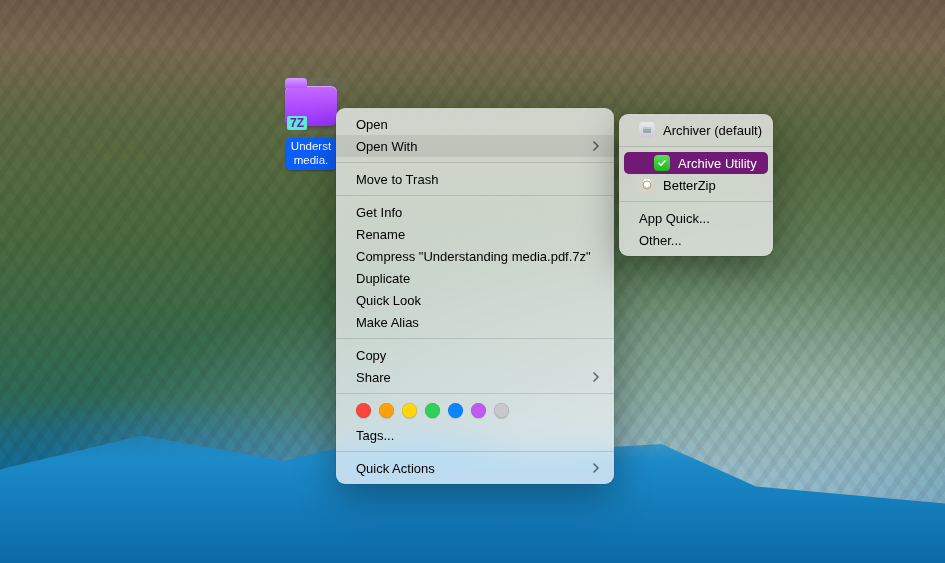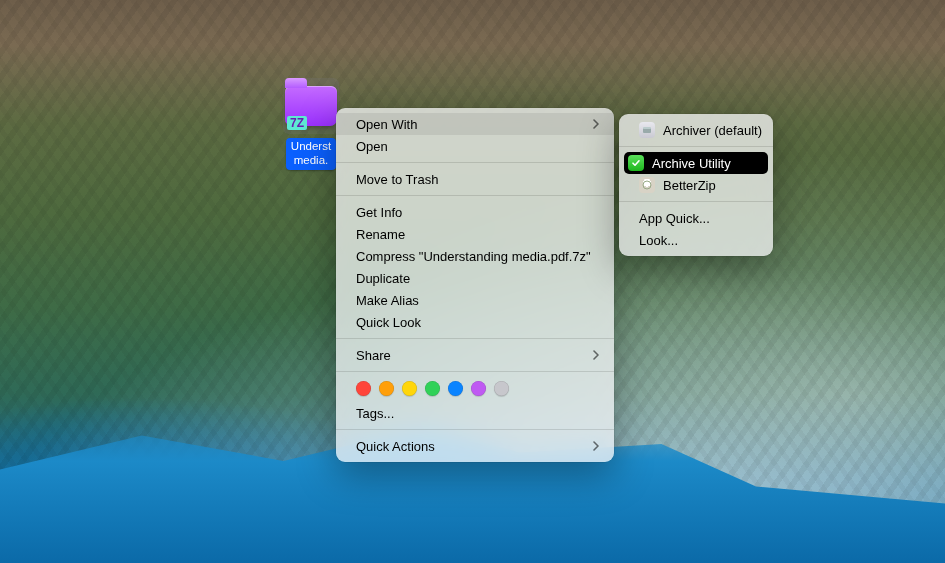--- a/index.html
+++ b/index.html
@@ -35,21 +35,21 @@
   .filename{display:inline-block;max-width:78px;padding:1px 5px 2px;border-radius:4px;font-size:11.5px;line-height:1.25;
     color:#fff;background:#0a60ff;box-shadow:0 1px 2px rgba(0,0,0,.3);}
 
   
   .menu{position:absolute;border-radius:9px;padding:5px 0;
     background:rgba(242,242,245,0.78);box-shadow:0 12px 38px rgba(0,0,0,.35),0 0 0 .5px rgba(0,0,0,.12);
     backdrop-filter:blur(12px) saturate(140%);-webkit-backdrop-filter:blur(12px) saturate(140%);}
   .menu .item{position:relative;display:flex;align-items:center;gap:8px;height:22px;padding:0 14px 0 20px;
     white-space:nowrap;cursor:default;}
   .menu .item.hover{background:rgba(0,0,0,0.07);}
-  .menu .item.selected{background:#000000;color:#fff;border-radius:5px;margin:0 5px;padding:0 9px 0 4px;}
+  .menu .item.selected{background:#701a75;color:#fff;border-radius:5px;margin:0 5px;padding:0 9px 0 30px;}
   .menu .item .label{flex:1;}
   .menu .sep{height:1px;margin:5px 0;background:rgba(0,0,0,0.12);}
   .chevron{margin-left:auto;}
   .chevron svg{display:block;}
   .appicon{width:16px;height:16px;border-radius:4px;display:inline-flex;align-items:center;justify-content:center;flex:none;}
   .appicon.archiver{background:linear-gradient(180deg,#e8e8ee,#c9c9d2);}
   .appicon.archiveutil{background:linear-gradient(180deg,#5be05b,#1db61d);}
   .appicon.betterzip{background:radial-gradient(circle at 50% 35%,#fff 0 30%,#d8d3c6 31% 100%);}
   .tagrow{display:flex;gap:8px;padding:4px 20px 6px;}
   .tagdot{width:15px;height:15px;border-radius:50%;box-shadow:inset 0 0 0 .5px rgba(0,0,0,.15),0 1px 1px rgba(0,0,0,.15);} 
@@ -66,55 +66,58 @@
   <div class="iconbox">
     <div class="folder"></div>
     <span class="badge7z">7Z</span>
   </div>
   <span class="filename">
     <span>Underst</span><br><span>media.</span>
   </span>
 </div>
 
 <div id="main-menu" class="menu">
+  <div class="item">
+      <span class="label">Open</span>
+    </div>
   <div class="item hover">
     <span class="label">Open With</span>
     <span class="chevron">
       <svg width="7" height="10" viewBox="0 0 7 10">
           <path d="M1 1l4 4-4 4" fill="none" stroke="rgba(0,0,0,.55)" stroke-width="1.6" stroke-linecap="round" stroke-linejoin="round"></path>
         </svg>
     </span>
   </div>
-  <div class="item">
-      <span class="label">Open</span>
-    </div>
   <div class="sep"></div>
   <div class="item">
       <span class="label">Move to Trash</span>
     </div>
   <div class="sep"></div>
   <div class="item">
       <span class="label">Get Info</span>
     </div>
   <div class="item">
       <span class="label">Rename</span>
     </div>
   <div class="item">
       <span class="label">Compress "Understanding media.pdf.7z"</span>
     </div>
   <div class="item">
       <span class="label">Duplicate</span>
     </div>
   <div class="item">
+      <span class="label">Quick Look</span>
+    </div>
+  <div class="item">
       <span class="label">Make Alias</span>
     </div>
+  <div class="sep"></div>
   <div class="item">
-      <span class="label">Quick Look</span>
+      <span class="label">Copy</span>
     </div>
-  <div class="sep"></div>
   <div class="item">
     <span class="label">Share</span>
     <span class="chevron">
       <svg width="7" height="10" viewBox="0 0 7 10">
           <path d="M1 1l4 4-4 4" fill="none" stroke="rgba(0,0,0,.55)" stroke-width="1.6" stroke-linecap="round" stroke-linejoin="round"></path>
         </svg>
     </span>
   </div>
   <div class="sep"></div>
   <div class="tagrow">
@@ -165,15 +168,15 @@
           <circle cx="5" cy="5" r="4" fill="none" stroke="#9a8" stroke-width="1"></circle>
         </svg>
     </span>
     <span class="label">BetterZip</span>
   </div>
   <div class="sep"></div>
   <div class="item">
       <span class="label">App Quick...</span>
     </div>
   <div class="item">
-      <span class="label">Look...</span>
+      <span class="label">Other...</span>
     </div>
 </div>
 
 </body></html>

